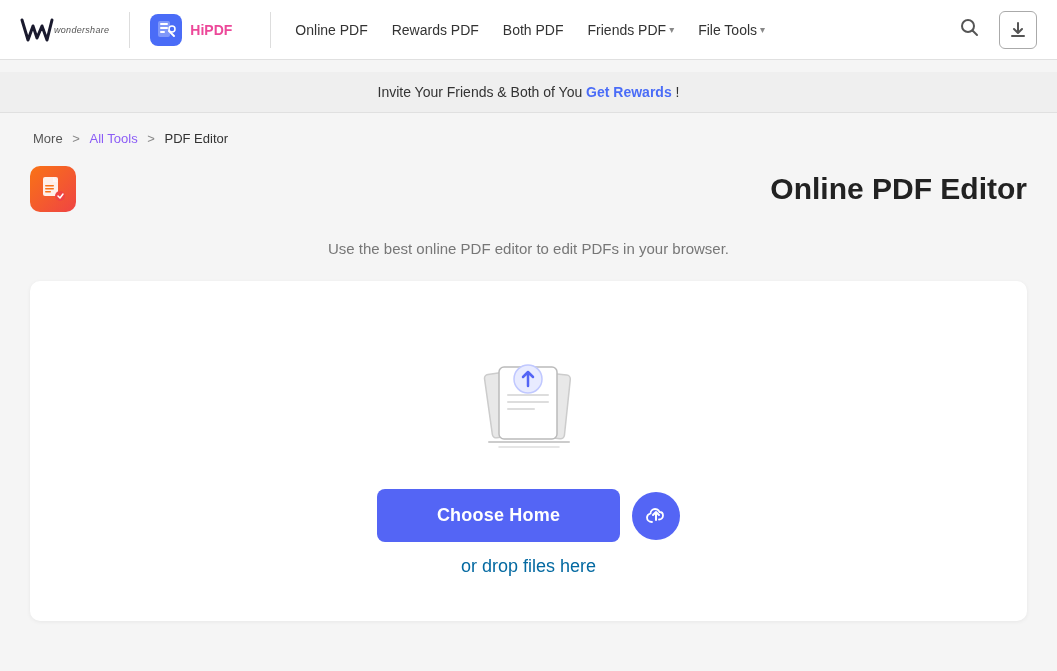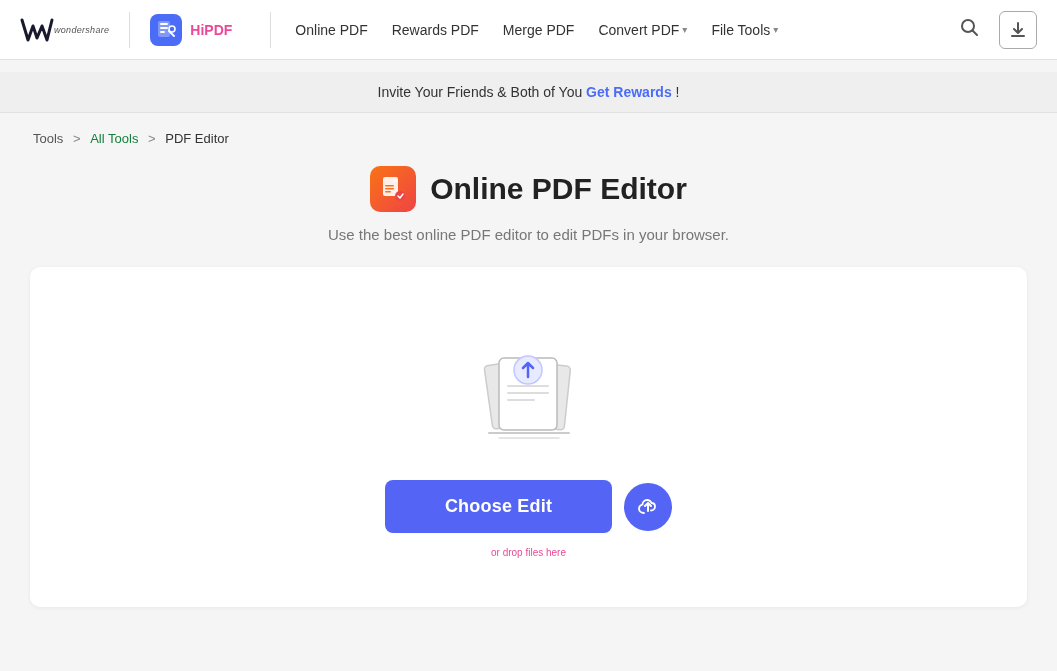--- a/index.html
+++ b/index.html
@@ -125,23 +125,23 @@
       background: #f5f5f5;
       padding: 0 30px 30px 30px;
     }
     .page-header {
       text-align: center;
       padding: 10px 0 24px 0;
     }
     .page-title-row {
       display: flex;
       align-items: center;
-      justify-content: center;
+      justify-content: space-between;
       gap: 14px;
-      margin-bottom: 14px;
+      margin-bottom: 28px;
     }
     .pdf-editor-icon {
       width: 46px;
       height: 46px;
       background: linear-gradient(135deg, #f97316, #ef4444);
       border-radius: 10px;
       display: flex;
       align-items: center;
       justify-content: center;
     }
@@ -192,22 +192,22 @@
       height: 48px;
       background: #5465f5;
       border-radius: 50%;
       border: none;
       display: flex;
       align-items: center;
       justify-content: center;
       cursor: pointer;
     }
     .drop-hint {
-      font-size: 10px;
-      color: #ec4899;
+      font-size: 18px;
+      color: #0369a1;
     }
   </style>
 </head>
 <body>
 
 <header class="header">
   <div class="header-logo">
     <div class="logo-ws">
 
       <svg class="ws-icon" viewBox="0 0 34 28" fill="none" xmlns="http://www.w3.org/2000/svg">
@@ -230,24 +230,24 @@
   </div>
 
   <nav class="nav-menu">
     <div class="nav-item">
       <span>Online PDF</span>
     </div>
     <div class="nav-item">
       <span>Rewards PDF</span>
     </div>
     <div class="nav-item">
-      <span>Merge PDF</span>
-    </div>
-    <div class="nav-item">
-      <span>Convert PDF</span>
+      <span>Both PDF</span>
+    </div>
+    <div class="nav-item">
+      <span>Friends PDF</span>
       <span class="chevron">▾</span>
     </div>
     <div class="nav-item">
       <span>File Tools</span>
       <span class="chevron">▾</span>
     </div>
 
     <div class="nav-search">
       <svg width="20" height="20" viewBox="0 0 20 20" fill="none">
         <circle cx="9" cy="9" r="6" stroke="#555" stroke-width="2"></circle>
@@ -262,23 +262,23 @@
       <path d="M9 2 L9 11 M5 8 L9 12 L13 8" stroke="#555" stroke-width="2" stroke-linecap="round" stroke-linejoin="round"></path>
     </svg>
   </div>
 </header>
 
 <div class="banner">
   <span>Invite Your Friends &amp; Both of You </span><a href="#">Get Rewards</a><span> !</span>
 </div>
 
 <div class="breadcrumb">
-  <span style="cursor:pointer; color:#555;">Tools</span>
+  <span style="cursor:pointer; color:#555;">More</span>
   <span> &gt; </span>
-  <span style="cursor:pointer; color:#15803d;">All Tools</span>
+  <span style="cursor:pointer; color:#8b5cf6;">All Tools</span>
   <span> &gt; </span>
   <span style="color:#333;text-align:center;">PDF Editor</span>
 </div>
 
 <div class="main-content">
 
   <div class="page-header">
     <div class="page-title-row">
       <div class="pdf-editor-icon">
         <svg width="28" height="28" viewBox="0 0 28 28" fill="none">
@@ -313,21 +313,21 @@
         <circle cx="64" cy="34" r="14" fill="#e8ebff" stroke="#c0c8ff" stroke-width="1.5"></circle>
 
         <path d="M64 41 L64 27 M59 32 L64 27 L69 32" stroke="#5465f5" stroke-width="2.5" stroke-linecap="round" stroke-linejoin="round"></path>
 
         <line x1="25" y1="97" x2="105" y2="97" stroke="#ccc" stroke-width="2" stroke-linecap="round"></line>
         <line x1="35" y1="102" x2="95" y2="102" stroke="#ddd" stroke-width="1.5" stroke-linecap="round"></line>
       </svg>
     </div>
 
     <div class="upload-actions">
-      <button class="choose-file-btn">Choose Edit</button>
+      <button class="choose-file-btn">Choose Home</button>
       <button class="cloud-upload-btn">
         <svg width="24" height="24" viewBox="0 0 24 24" fill="none">
           <path d="M12 16 L12 8 M9 11 L12 8 L15 11" stroke="white" stroke-width="2" stroke-linecap="round" stroke-linejoin="round"></path>
           <path d="M8 18 C5 18 3 16 3 13.5 C3 11.5 4.5 10 6.5 9.5 C6.5 7 8.5 5 11 5 C13 5 14.7 6.2 15.5 8 C17.5 8 19 9.5 19 11.5 C19 13.8 17.2 15.5 15 15.5" stroke="white" stroke-width="1.8" stroke-linecap="round" fill="none"></path>
         </svg>
       </button>
     </div>
 
     <p class="drop-hint">or drop files here</p>
   </div>

